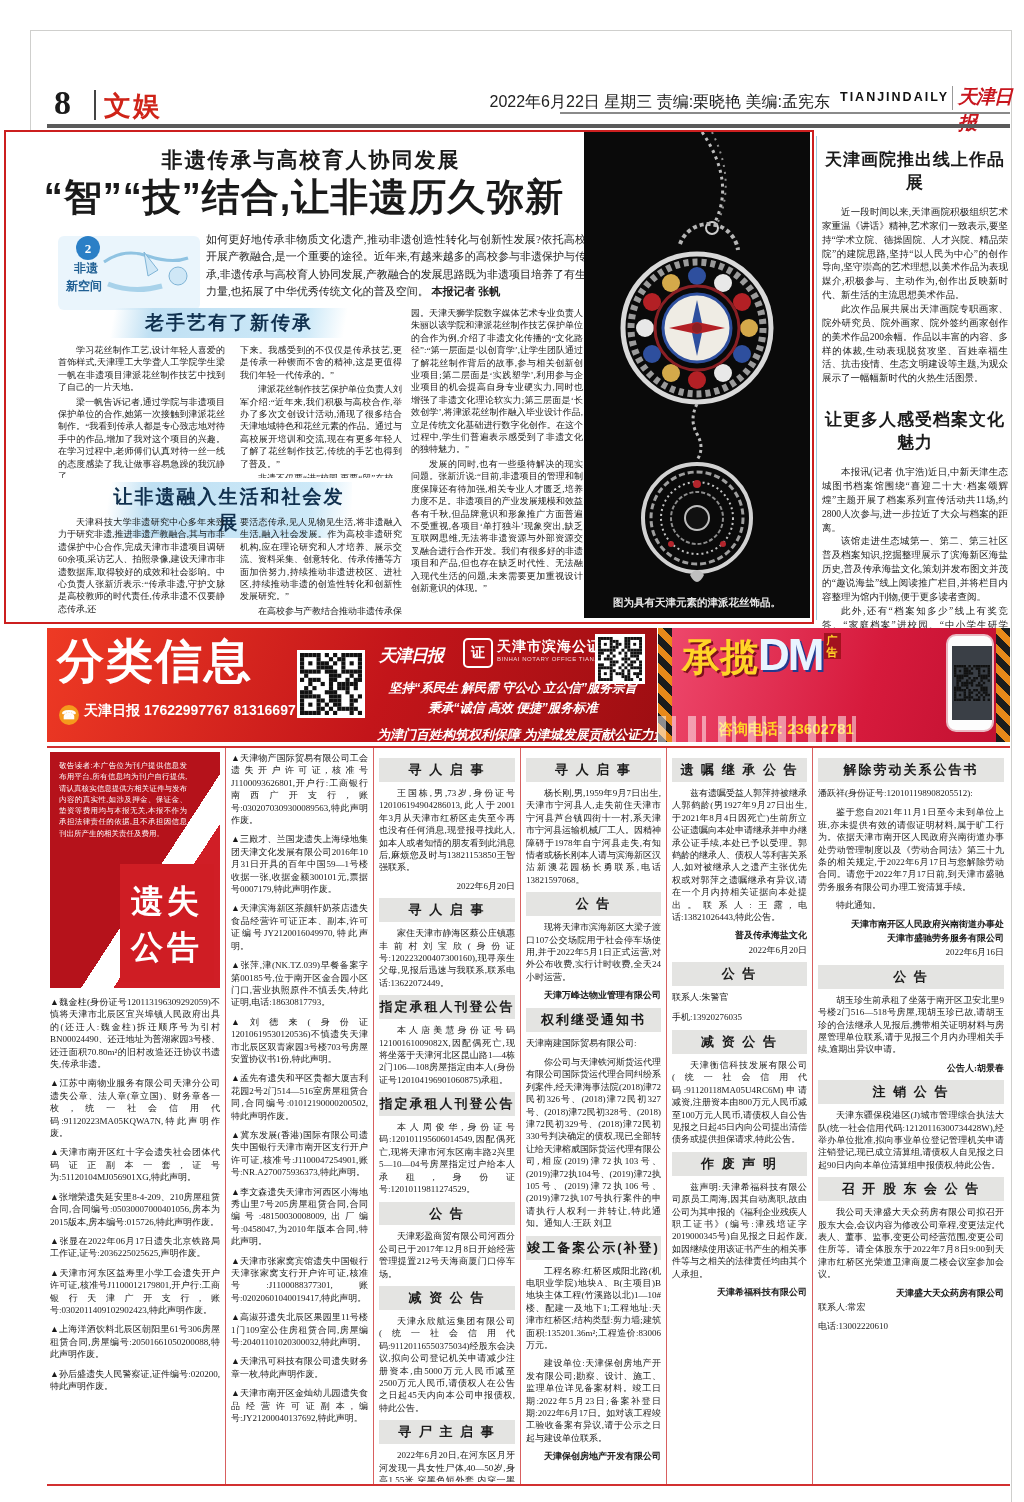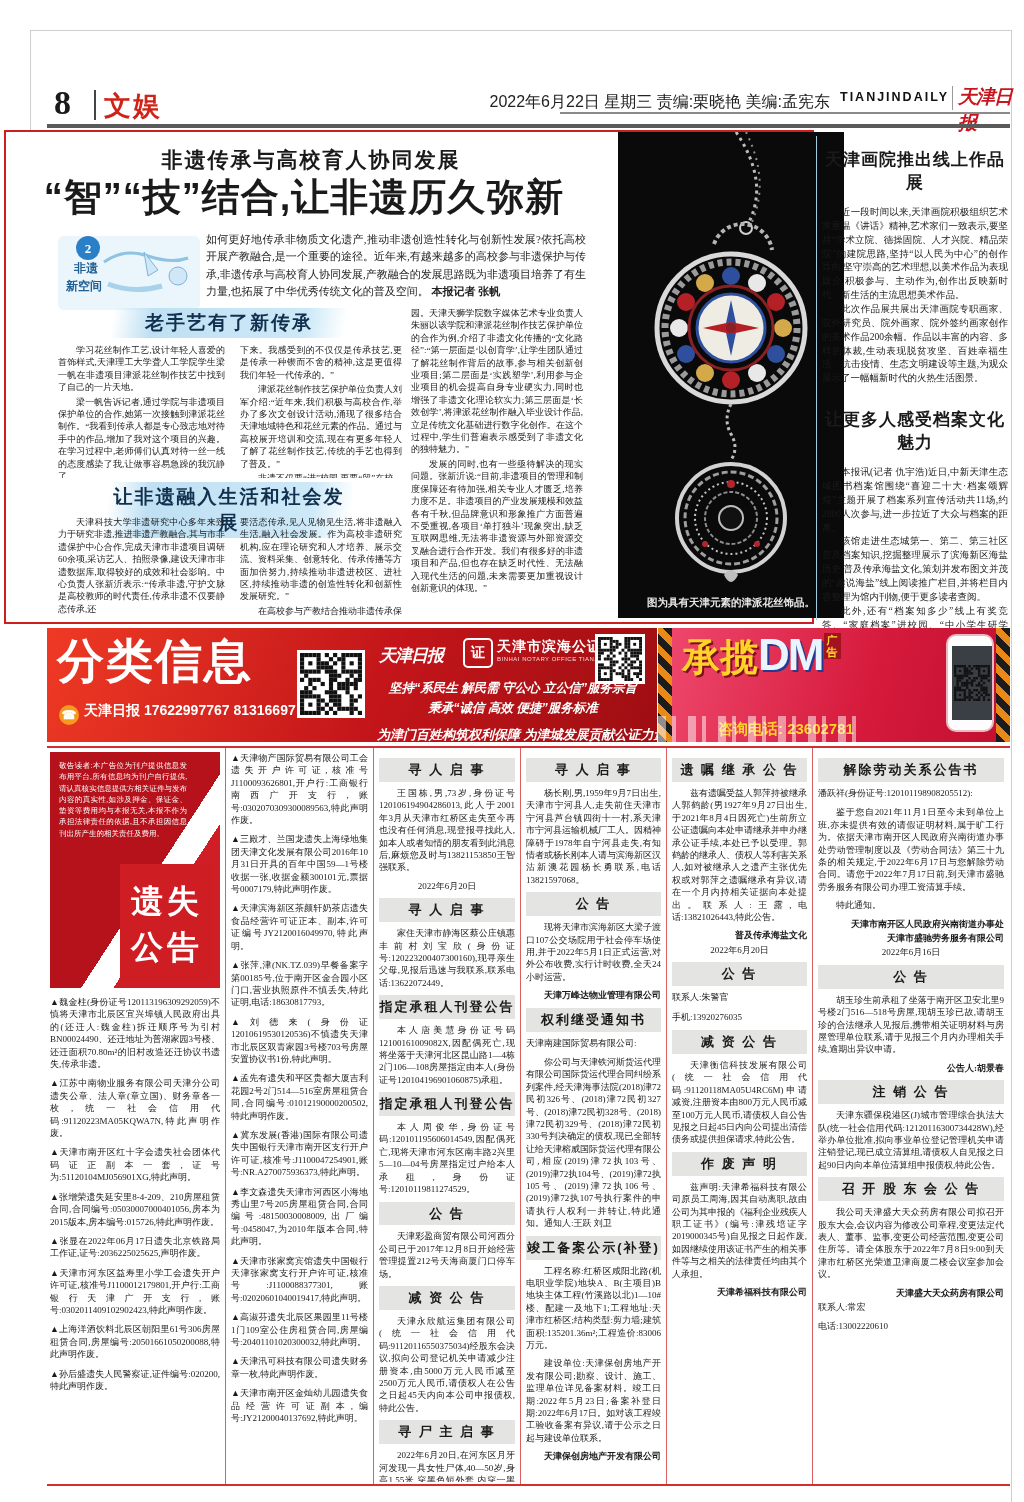--- a/index.html
+++ b/index.html
@@ -33,21 +33,21 @@
   #subhead2{left:100px;top:350px;width:246px;}
   .acol{font-size:9px;line-height:1.38;text-align:justify;overflow:hidden;}
   #col1u{left:52px;top:212px;width:167px;height:134px;}
   #col2u{left:234px;top:212px;width:162px;height:134px;}
   #col1l{left:52px;top:384px;width:167px;height:102px;}
   #col2l{left:234px;top:384px;width:162px;height:102px;}
   #col3{left:405px;top:175px;width:172px;height:311px;}
   #article .cf-p{text-indent:2em;margin:0 0 2px;}
   #article .cf-t{text-indent:0;margin:0 0 2px;}
   
-  #photo{left:612px;top:0;width:226px;height:486px;background:#0a0a0a;}
+  #photo{left:578px;top:0;width:226px;height:486px;background:#0a0a0a;}
   #photo-caption{left:0;bottom:8px;width:226px;text-align:center;font-size:10.5px;color:#e8e8e8;font-weight:bold;}
   #bluebar{left:816px;top:136px;width:1px;height:484px;background:#9fcce0;}
   
   #sidebar{left:822px;top:140px;width:186px;height:486px;}
   .side-h{text-align:center;font-size:17px;font-weight:bold;letter-spacing:1px;font-family:"Liberation Sans",sans-serif;margin:8px 0 12px;}
   #sidebar .cf-p{font-size:9.5px;line-height:1.46;text-align:justify;text-indent:2em;margin:0;}
   
   #banner-left{left:47px;top:628px;width:610px;height:114px;background:linear-gradient(110deg,#ee3a24 0%,#c3151a 55%,#9e0e12 100%);overflow:hidden;}
   #cb-title{left:10px;top:2px;font-size:47px;font-weight:900;color:#fff;letter-spacing:2px;font-family:"Liberation Sans",sans-serif;}
   #cb-phone{left:12px;top:74px;color:#fff;font-size:14px;font-weight:bold;font-family:"Liberation Sans",sans-serif;}
@@ -76,21 +76,21 @@
   
   #classifieds{left:0;top:746px;width:1024px;height:740px;font-size:9px;line-height:1.38;}
   .redline-h{background:#d23030;height:2px;}
   .redline-v{background:#d86060;width:1px;}
   .cf-col{position:absolute;top:6px;height:730px;overflow:hidden;}
   .cf-h{background:#e4e4e2;font-family:"Liberation Sans",sans-serif;font-weight:bold;font-size:13px;
         text-align:center;letter-spacing:2px;padding:3px 0;margin:6px 0 5px;}
   .cf-p{text-indent:2em;text-align:justify;margin:0 0 6px;}
   .cf-t{text-align:justify;margin:0 0 7px;}
   .cf-sig{text-align:right;font-weight:bold;margin:0 0 2px;}
-  .cf-date{text-align:center;margin:0 0 6px;}
+  .cf-date{text-align:right;margin:0 0 6px;}
   
   #lostbox{position:relative;width:170px;height:236px;margin-bottom:8px;
      background:linear-gradient(123deg,#b5121b 0 57%,#ffffff 57% 67%,#d01e26 67%);}
   #lostnote{position:absolute;left:9px;top:8px;width:128px;color:#fff;font-size:7.5px;line-height:1.5;text-align:justify;}
   #losttitle{position:absolute;right:6px;bottom:6px;width:94px;height:118px;background:#cf1d24;
      color:#fff;font-size:32px;font-weight:900;text-align:center;line-height:1.45;padding-top:14px;box-sizing:border-box;
      font-family:"Liberation Sans",sans-serif;letter-spacing:4px;}
 </style>
 </head>
 <body>

